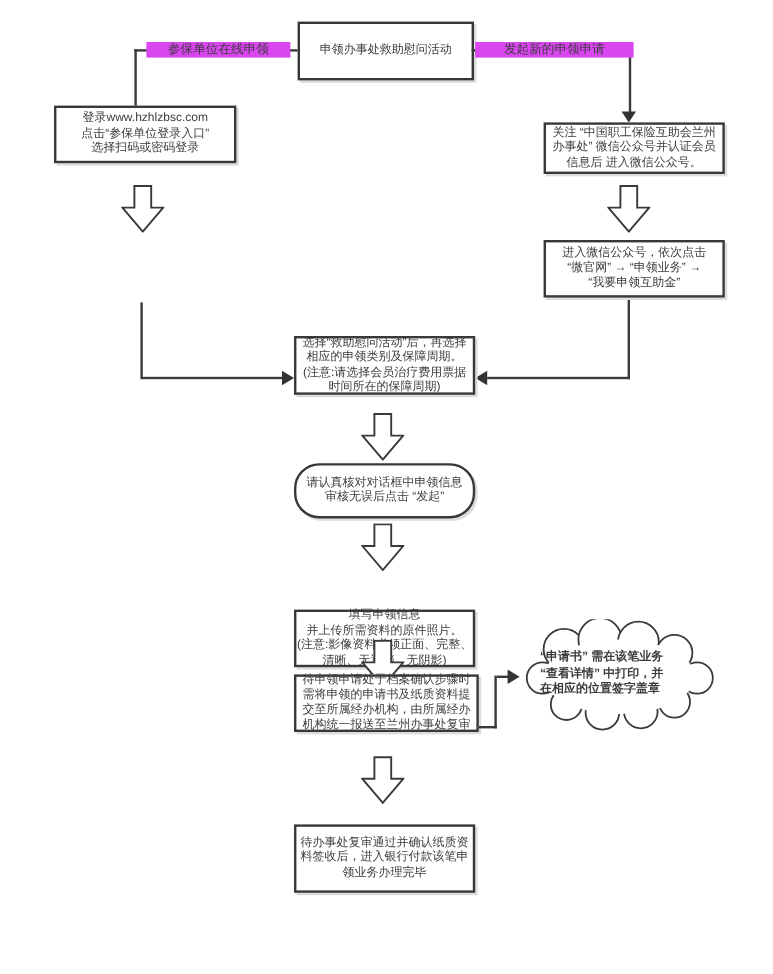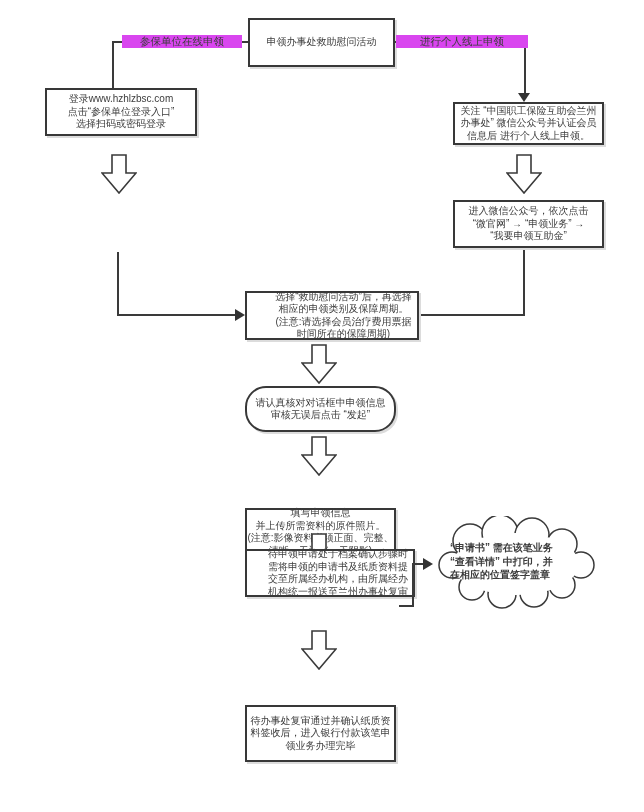--- a/index.html
+++ b/index.html
@@ -40,58 +40,58 @@
   </div>
 
   <div class="line" style="left:112px;top:41px;width:136px;height:2px;"></div>
   <div class="line" style="left:112px;top:41px;width:2px;height:52px;"></div>
   <div class="arr down" style="left:106px;top:92px;"></div>
   <div class="blabel" style="left:122px;top:35px;width:116px;">参保单位在线申领</div>
 
   <div class="line" style="left:393px;top:41px;width:133px;height:2px;"></div>
   <div class="line" style="left:524px;top:41px;width:2px;height:54px;"></div>
   <div class="arr down" style="left:518px;top:93px;"></div>
-  <div class="blabel" style="left:396px;top:35px;width:128px;">进行个人线上申领</div>
+  <div class="blabel" style="left:396px;top:35px;width:128px;">发起新的申领申请</div>
 
   <div class="box" style="left:45px;top:88px;width:148px;height:44px;">
     <span>登录www.hzhlzbsc.com
 点击“参保单位登录入口”
 选择扫码或密码登录</span>
   </div>
 
   <svg class="blockarrow" style="left:101px;top:154px;" width="36" height="40" viewBox="0 0 36 40">
     <polygon points="11,1 25,1 25,19 35,19 18,39 1,19 11,19" fill="#ffffff" stroke="#3a3a3a" stroke-width="1.6"></polygon>
   </svg>
 
 
   <div class="line" style="left:117px;top:252px;width:2px;height:64px;"></div>
   <div class="line" style="left:118px;top:314px;width:117px;height:2px;"></div>
   <div class="arr right" style="left:235px;top:309px;"></div>
 
   <div class="box" style="left:453px;top:102px;width:147px;height:39px;">
     <span>关注 “中国职工保险互助会兰州
 办事处” 微信公众号并认证会员
-信息后 进行个人线上申领。</span>
+信息后 进入微信公众号。</span>
   </div>
 
   <svg class="blockarrow" style="left:506px;top:154px;" width="36" height="40" viewBox="0 0 36 40">
     <polygon points="11,1 25,1 25,19 35,19 18,39 1,19 11,19" fill="#ffffff" stroke="#3a3a3a" stroke-width="1.6"></polygon>
   </svg>
 
   <div class="box" style="left:453px;top:200px;width:147px;height:44px;">
     <span>进入微信公众号，依次点击
 “微官网” → “申领业务” →
 “我要申领互助金”</span>
   </div>
 
   <div class="line" style="left:523px;top:250px;width:2px;height:66px;"></div>
   <div class="line" style="left:406px;top:314px;width:119px;height:2px;"></div>
   <div class="arr left" style="left:396px;top:309px;"></div>
 
-  <div class="box" style="left:245px;top:291px;width:147px;height:45px;padding-left:23px;">
+  <div class="box" style="left:245px;top:280px;width:147px;height:45px;">
     <span>选择“救助慰问活动”后，再选择
 相应的申领类别及保障周期。
 (注意:请选择会员治疗费用票据
 时间所在的保障周期)</span>
   </div>
 
   <svg class="blockarrow" style="left:301px;top:344px;" width="36" height="40" viewBox="0 0 36 40">
     <polygon points="11,1 25,1 25,19 35,19 18,39 1,19 11,19" fill="#ffffff" stroke="#3a3a3a" stroke-width="1.6"></polygon>
   </svg>
 
@@ -108,32 +108,32 @@
     <span>填写申领信息
 并上传所需资料的原件照片。
 (注意:影像资料必须正面、完整、
 清晰、无遮挡、无阴影)</span>
   </div>
 
   <svg class="blockarrow" style="left:301px;top:533px;" width="36" height="40" viewBox="0 0 36 40">
     <polygon points="11,1 25,1 25,19 35,19 18,39 1,19 11,19" fill="#ffffff" stroke="#3a3a3a" stroke-width="1.6"></polygon>
   </svg>
 
-  <div class="box" style="left:245px;top:549px;width:150px;height:44px;padding-left:16px;">
+  <div class="box" style="left:245px;top:562px;width:150px;height:44px;">
     <span>待申领申请处于档案确认步骤时
 需将申领的申请书及纸质资料提
 交至所属经办机构，由所属经办
 机构统一报送至兰州办事处复审</span>
   </div>
 
   <svg class="blockarrow" style="left:301px;top:630px;" width="36" height="40" viewBox="0 0 36 40">
     <polygon points="11,1 25,1 25,19 35,19 18,39 1,19 11,19" fill="#ffffff" stroke="#3a3a3a" stroke-width="1.6"></polygon>
   </svg>
 
-  <div class="box" style="left:245px;top:705px;width:147px;height:53px;">
+  <div class="box" style="left:245px;top:687px;width:147px;height:53px;">
     <span>待办事处复审通过并确认纸质资
 料签收后，进入银行付款该笔申
 领业务办理完毕</span>
   </div>
 
   <div class="line" style="left:399px;top:605px;width:15px;height:2px;"></div>
   <div class="line" style="left:412px;top:563px;width:2px;height:44px;"></div>
   <div class="line" style="left:414px;top:563px;width:10px;height:2px;"></div>
   <div class="arr right" style="left:423px;top:558px;"></div>
 

